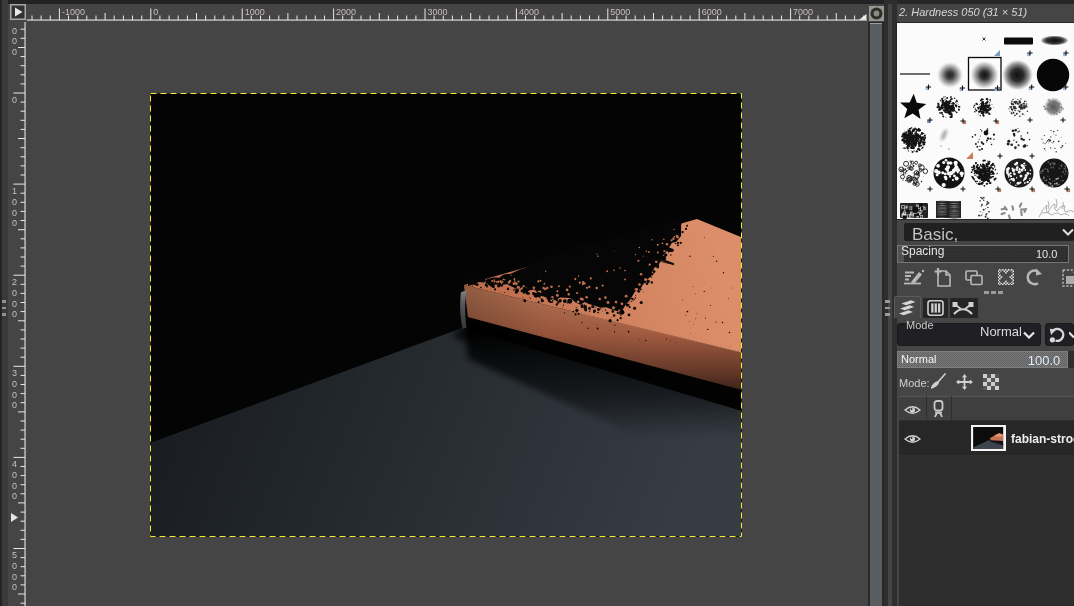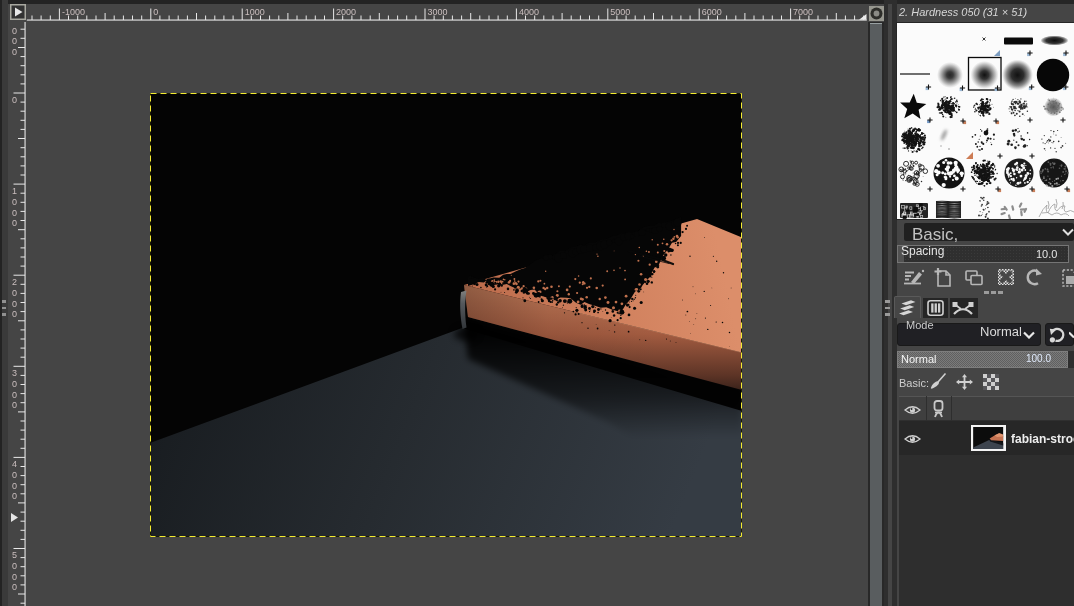--- a/index.html
+++ b/index.html
@@ -2012,23 +2012,23 @@
     <svg class="abs" style="left:1047px;top:326px" width="20" height="18" viewBox="0 0 20 18">
       <path d="M5.5,5.2 A 6 6 0 1 1 8.5,14.6" stroke="#d8d8d8" stroke-width="2.4" fill="none"></path>
       <polygon points="2.8,2.8 9.2,3.6 4,9" fill="#d8d8d8"></polygon>
       <circle cx="5.4" cy="13.8" r="2.6" fill="#d8d8d8"></circle>
     </svg>
     <svg class="abs" style="left:1069px;top:331px" width="5" height="8" viewBox="0 0 5 8">
       <path d="M0,1.5 L5,6.5" stroke="#e8e8e8" stroke-width="2.2" fill="none"></path>
     </svg>
     <div class="abs" style="left:897px;top:350.5px;width:171px;height:17px;border:1px solid #7e7e7e;box-sizing:border-box;background:repeating-conic-gradient(#7b7b7b 0% 25%, #606060 0% 50%);background-size:2px 2px"></div>
     <div class="txt" style="left:901px;top:352.5px;font-size:11px;color:#f4f4f4">Normal</div>
-    <div class="txt" style="left:1026px;top:352.5px;width:36px;text-align:left;font-size:10px;color:#dfe9fa">100.0</div>
+    <div class="txt" style="left:1026px;top:352.5px;width:36px;text-align:center;font-size:13px;color:#dfe9fa">100.0</div>
     <div class="abs" style="left:1068px;top:350.5px;width:6px;height:17px;background:#2e2e2e"></div>
-    <div class="txt" style="left:899px;top:376.5px;font-size:11px;color:#cfcfcf">Basic:</div>
+    <div class="txt" style="left:899px;top:376.5px;font-size:11px;color:#cfcfcf">Mode:</div>
     <svg class="abs" style="left:930px;top:373px" width="17" height="19" viewBox="0 0 17 19">
       <path d="M15.5,0.5 L8,9" stroke="#d0d0d0" stroke-width="1.6"></path>
       <path d="M8.5,8.5 C10,10 8,12 6,13.5 C4,15 1.5,16 1,15.5 C0.5,15 2,12 3.5,10.5 C5,9 7,7.5 8.5,8.5 Z" fill="#d0d0d0"></path>
     </svg>
     <svg class="abs" style="left:956px;top:374px" width="17" height="16" viewBox="0 0 17 16">
       <path d="M8.5,2 V14 M2.5,8 H14.5" stroke="#d0d0d0" stroke-width="1.8"></path>
       <polygon points="8.5,0 6,3.2 11,3.2" fill="#d0d0d0"></polygon>
       <polygon points="8.5,16 6,12.8 11,12.8" fill="#d0d0d0"></polygon>
       <polygon points="0,8 3.2,5.5 3.2,10.5" fill="#d0d0d0"></polygon>
       <polygon points="17,8 13.8,5.5 13.8,10.5" fill="#d0d0d0"></polygon>

